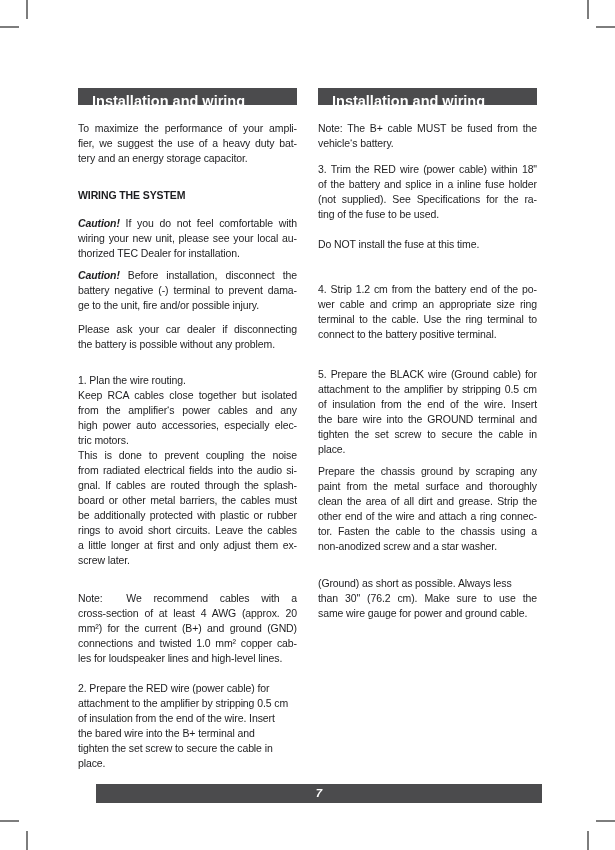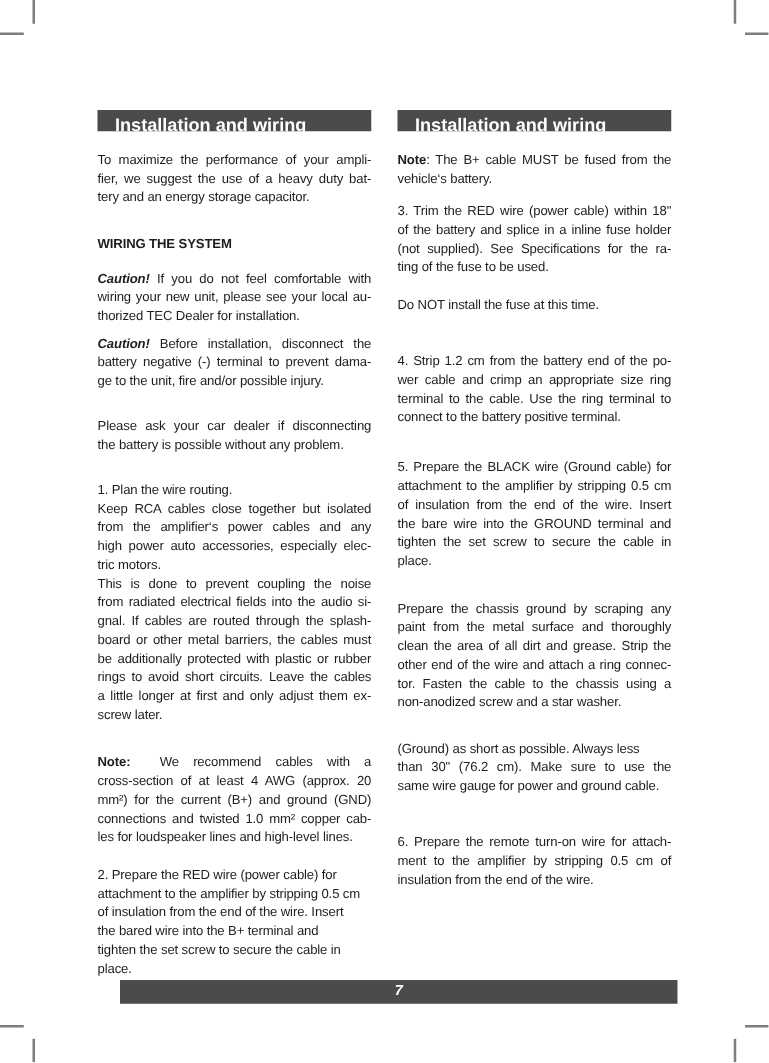--- a/index.html
+++ b/index.html
@@ -46,21 +46,21 @@
   
   .para, .subhead {
     font-size: 10.5px;
     line-height: 15px;
     letter-spacing: -0.1px;
   }
   .subhead { font-weight: 700; }
   .tline { text-align: justify; text-align-last: justify; }
   .tline.tlast { text-align-last: left; }
   .para.ragged .tline { text-align-last: left; }
-  .plabel.b  { font-weight: 700; }
+  .plabel.b  { font-weight: 400; }
   .plabel.bi { font-weight: 700; font-style: italic; }
   .plabel.gap { margin-right: 12px; }
 
   
   .footerbar {
     position: absolute;
     left: 96px;
     top: 784px;
     width: 446px;
     height: 19px;
@@ -102,21 +102,21 @@
     <div class="para" style="margin-top:13px">
         <div class="tline"><span class="plabel bi">Caution!</span> If you do not feel comfortable with</div>
         <div class="tline">wiring your new unit, please see your local au-</div>
         <div class="tline tlast">thorized TEC Dealer for installation.</div>
       </div>
     <div class="para" style="margin-top:7px">
         <div class="tline"><span class="plabel bi">Caution!</span> Before installation, disconnect the</div>
         <div class="tline">battery negative (-) terminal to prevent dama-</div>
         <div class="tline tlast">ge to the unit, fire and/or possible injury.</div>
       </div>
-    <div class="para" style="margin-top:21px">
+    <div class="para" style="margin-top:9px">
         <div class="tline">Please ask your car dealer if disconnecting</div>
         <div class="tline tlast">the battery is possible without any problem.</div>
       </div>
     <div class="para" style="margin-top:21px">
         <div class="tline tlast">1. Plan the wire routing.</div>
         <div class="tline">Keep RCA cables close together but isolated</div>
         <div class="tline">from the amplifier‘s power cables and any</div>
         <div class="tline">high power auto accessories, especially elec-</div>
         <div class="tline tlast">tric motors.</div>
         <div class="tline">This is done to prevent coupling the noise</div>
@@ -169,37 +169,32 @@
         <div class="tline tlast">connect to the battery positive terminal.</div>
       </div>
     <div class="para" style="margin-top:25px">
         <div class="tline">5. Prepare the BLACK wire (Ground cable) for</div>
         <div class="tline">attachment to the amplifier by stripping 0.5 cm</div>
         <div class="tline">of insulation from the end of the wire. Insert</div>
         <div class="tline">the bare wire into the GROUND terminal and</div>
         <div class="tline">tighten the set screw to secure the cable in</div>
         <div class="tline tlast">place.</div>
       </div>
-    <div class="para" style="margin-top:23px">
+    <div class="para" style="margin-top:7px">
         <div class="tline">Prepare the chassis ground by scraping any</div>
         <div class="tline">paint from the metal surface and thoroughly</div>
         <div class="tline">clean the area of all dirt and grease. Strip the</div>
         <div class="tline">other end of the wire and attach a ring connec-</div>
         <div class="tline">tor. Fasten the cable to the chassis using a</div>
         <div class="tline tlast">non-anodized screw and a star washer.</div>
       </div>
     <div class="para" style="margin-top:22px">
         <div class="tline tlast">(Ground) as short as possible. Always less</div>
         <div class="tline">than 30" (76.2 cm). Make sure to use the</div>
         <div class="tline tlast">same wire gauge for power and ground cable.</div>
       </div>
-    <div class="para" style="margin-top:30px">
-        <div class="tline">6. Prepare the remote turn-on wire for attach-</div>
-        <div class="tline">ment to the amplifier by stripping 0.5 cm of</div>
-        <div class="tline tlast">insulation from the end of the wire.</div>
-      </div>
   </div>
 
   <div class="footerbar">
     <span>7</span>
   </div>
 
 </div>
 
 </body></html>

